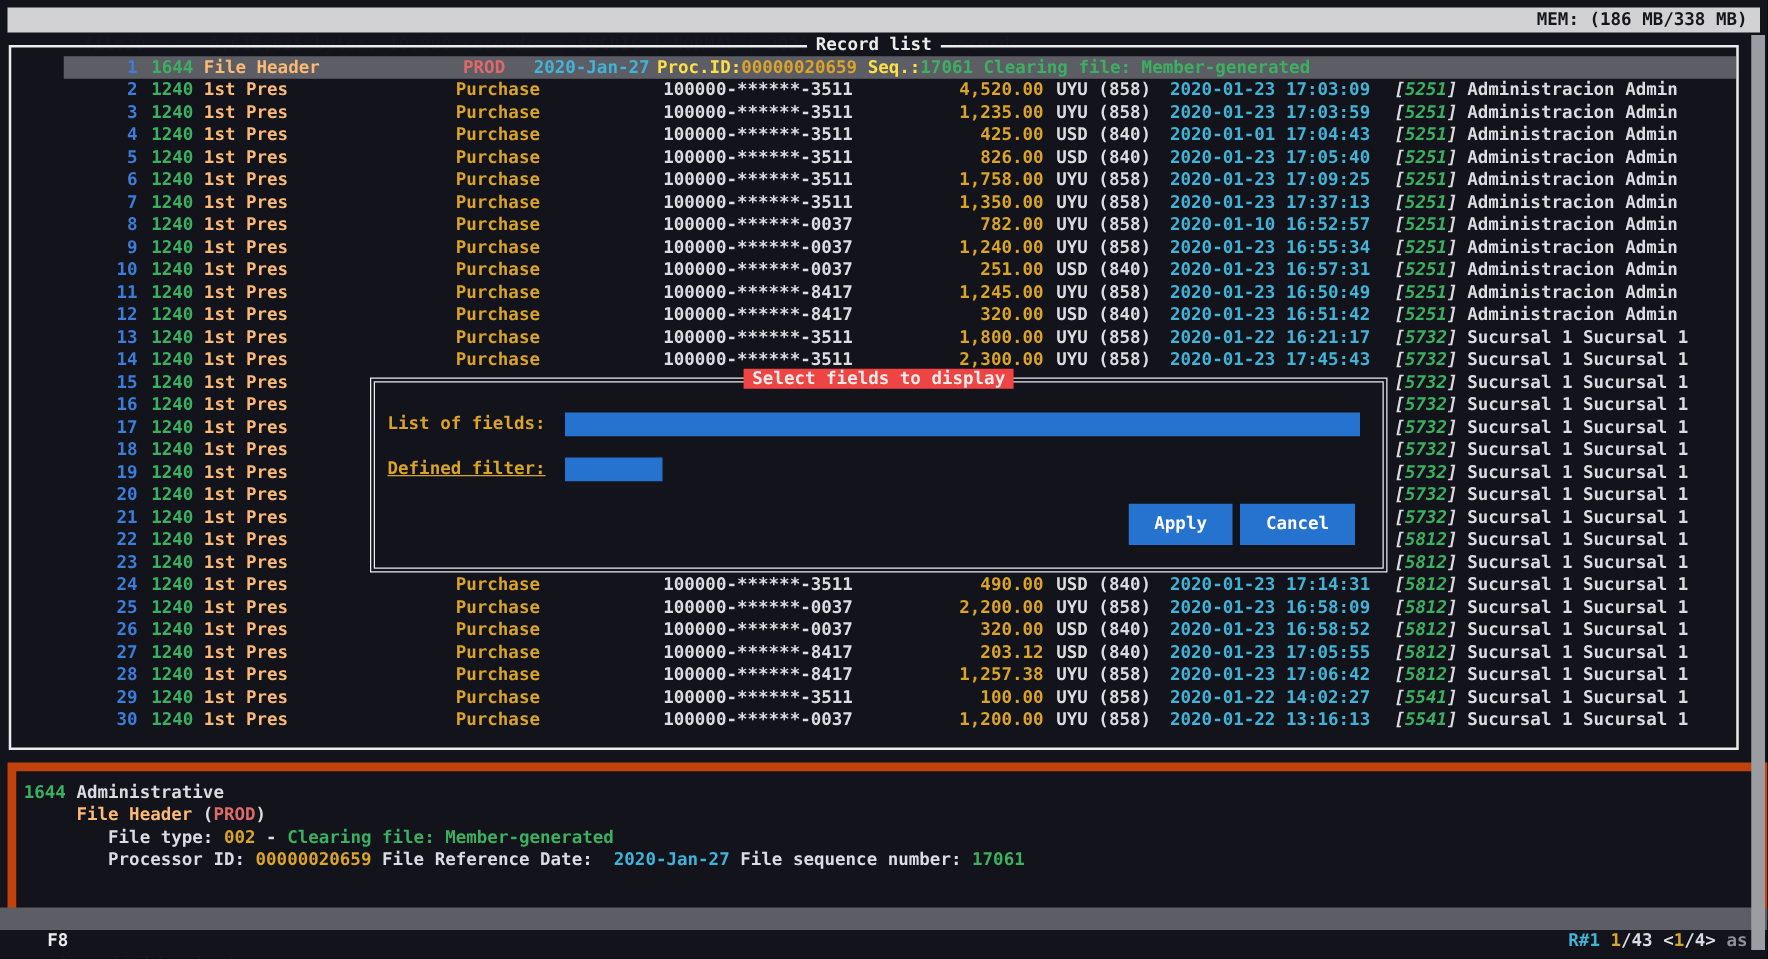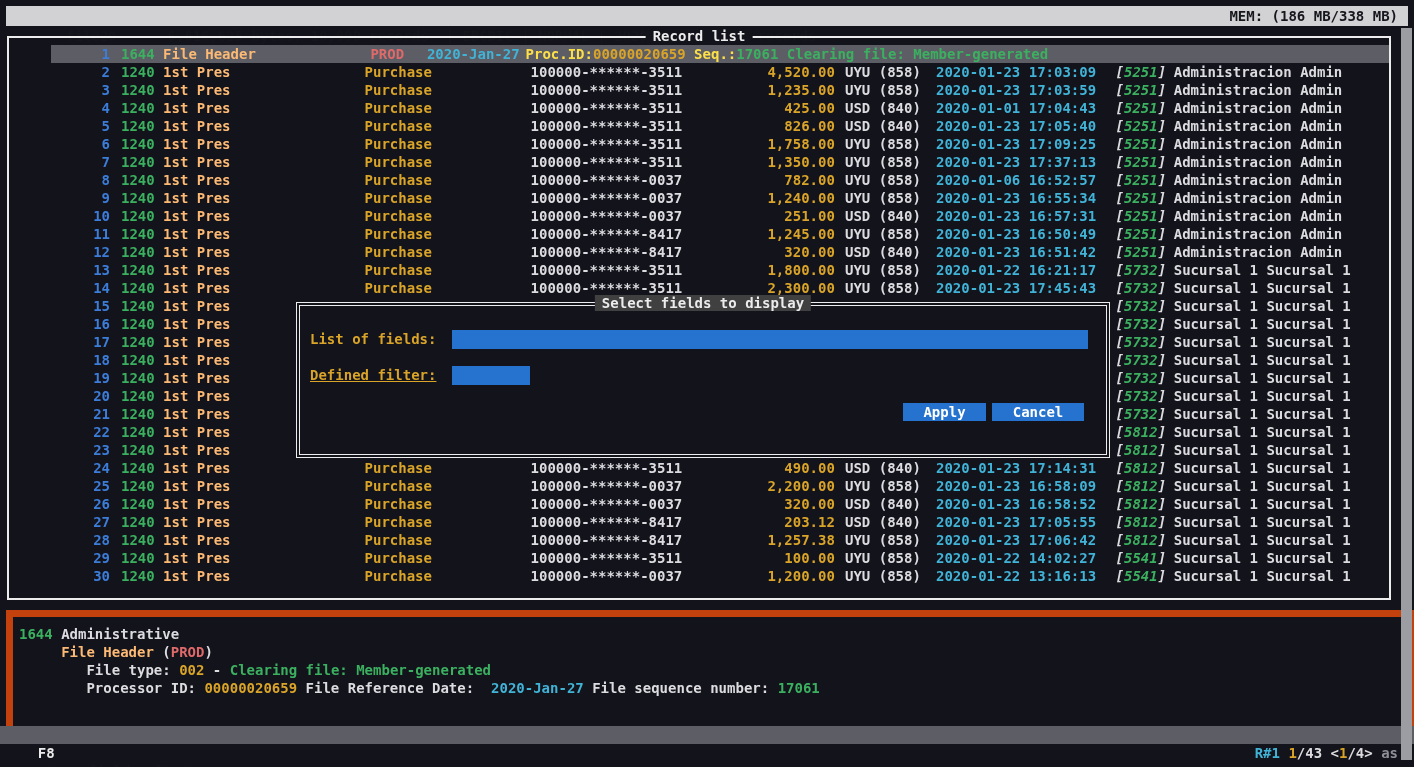--- a/index.html
+++ b/index.html
@@ -32,29 +32,29 @@
   .c-dt{left:105ch;}
   .c-br{left:126.3ch;}
   .c-name{left:133.2ch;}
   .h-env{left:37.9ch;}
   .h-date{left:44.6ch;}
   .h-rest{left:56.3ch;}
   .h-rest i{font-style:normal;}
 
   .dialog{position:absolute;left:296px;top:302px;width:806px;height:148px;background:#13131c;
           border:4px double #ececec;z-index:5;}
-  .dialog .boxtitle{background:#404040;top:-11px;}
+  .dialog .boxtitle{background:#ef4444;top:-11px;}
   .dlabel{position:absolute;white-space:pre;}
   .dlabel.l1{left:10px;top:25px;}
   .dlabel.l2{left:10px;top:61px;text-decoration:underline;}
   .dinput{position:absolute;background:#2673cf;color:#fff;line-height:19px;padding-left:3px;
           white-space:pre;overflow:hidden;}
   .dinput.i1{left:152px;top:24px;width:633px;height:19px;}
   .dinput.i2{left:152px;top:60px;width:75px;height:19px;}
-  .dbtn{position:absolute;top:97px;height:18px;background:#2673cf;color:#fff;border:none;
+  .dbtn{position:absolute;top:97px;height:33px;background:#2673cf;color:#fff;border:none;
         font:inherit;line-height:19px;text-align:center;padding:0;cursor:pointer;}
   .dbtn.apply{left:603px;width:83px;}
   .dbtn.cancel{left:692px;width:92px;}
 
   .detail{position:absolute;left:6px;top:610px;width:1398px;height:104px;border:7px solid #c2410c;
           padding-top:8px;}
   .dl{height:18px;line-height:18px;white-space:pre;padding-left:6px;}
   .dl span{white-space:pre;}
   .dl.ind5{padding-left:calc(6px + 5ch);}
   .dl.ind8{padding-left:calc(6px + 8ch);}
@@ -164,21 +164,21 @@
           <span class="c-name white">Administracion Admin</span>
         </div>
         <div class="row">
           <span class="c-num blue">8</span>
           <span class="c-type green">1240</span>
           <span class="c-desc magenta">1st Pres</span>
           <span class="c-tran yellow">Purchase</span>
           <span class="c-acct white">100000-******-0037</span>
           <span class="c-amt yellow">782.00</span>
           <span class="c-cur white">UYU (858)</span>
-          <span class="c-dt cyan">2020-01-06 16:52:57</span>
+          <span class="c-dt cyan">2020-01-10 16:52:57</span>
           <span class="c-br white"><i class="white">[</i><i class="green">5251</i><i class="white">]</i></span>
           <span class="c-name white">Administracion Admin</span>
         </div>
         <div class="row">
           <span class="c-num blue">9</span>
           <span class="c-type green">1240</span>
           <span class="c-desc magenta">1st Pres</span>
           <span class="c-tran yellow">Purchase</span>
           <span class="c-acct white">100000-******-0037</span>
           <span class="c-amt yellow">1,240.00</span>

